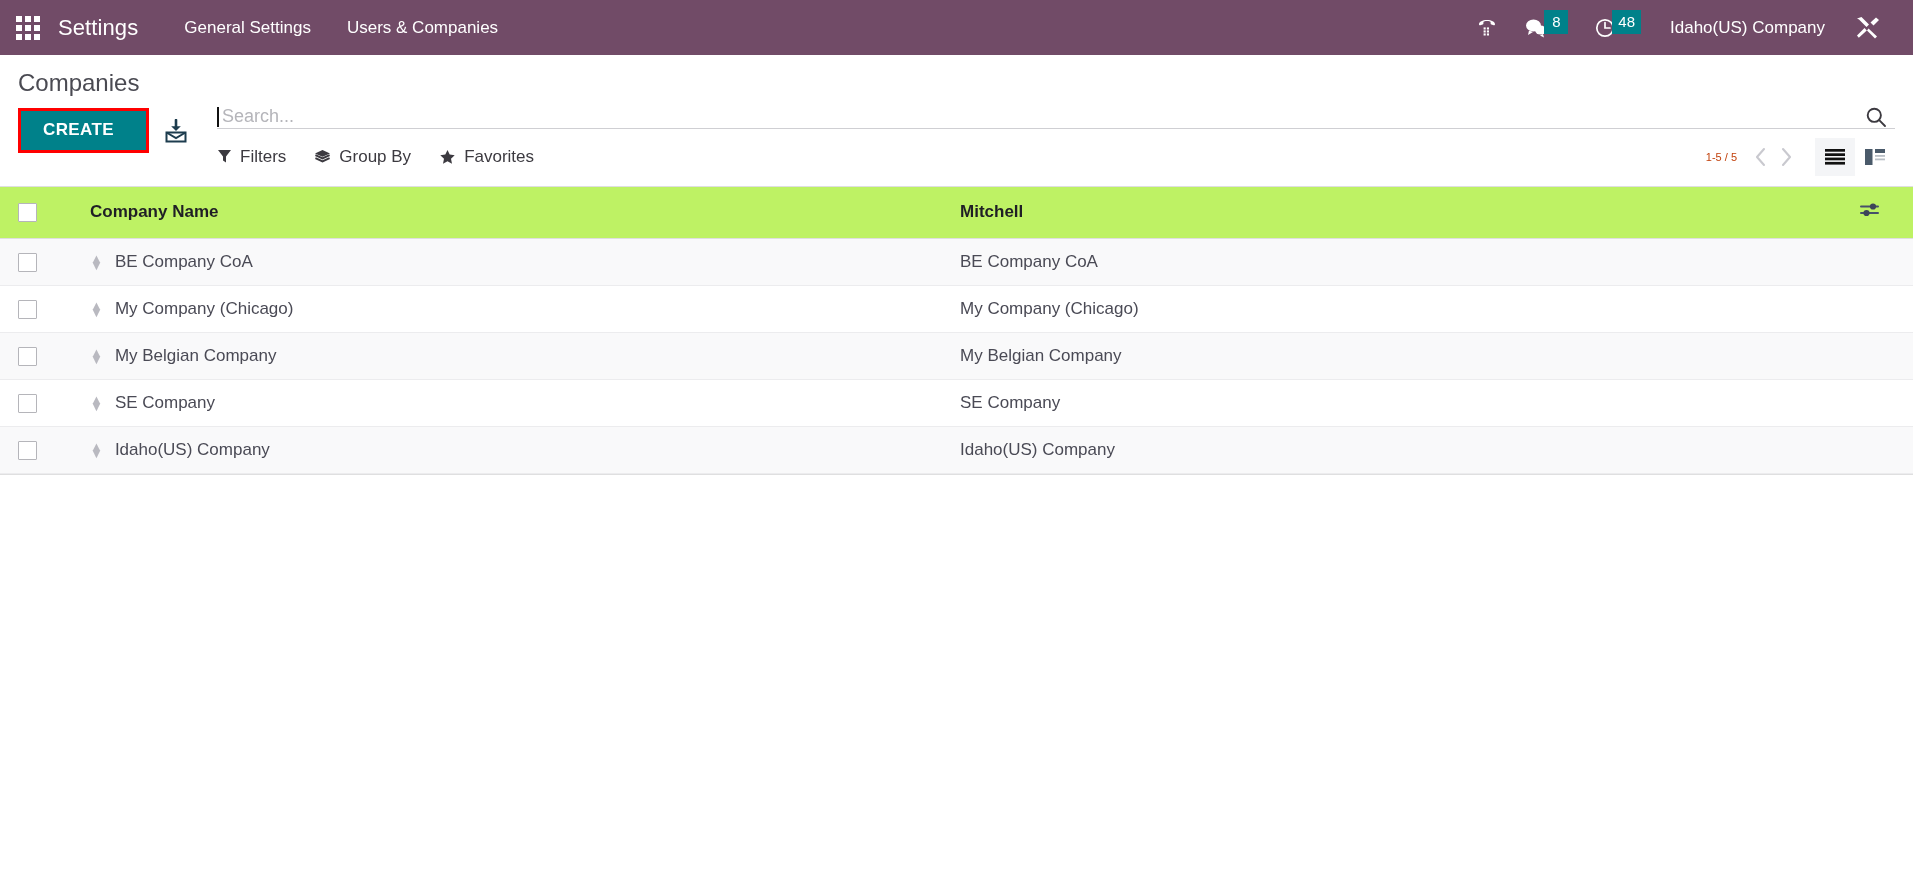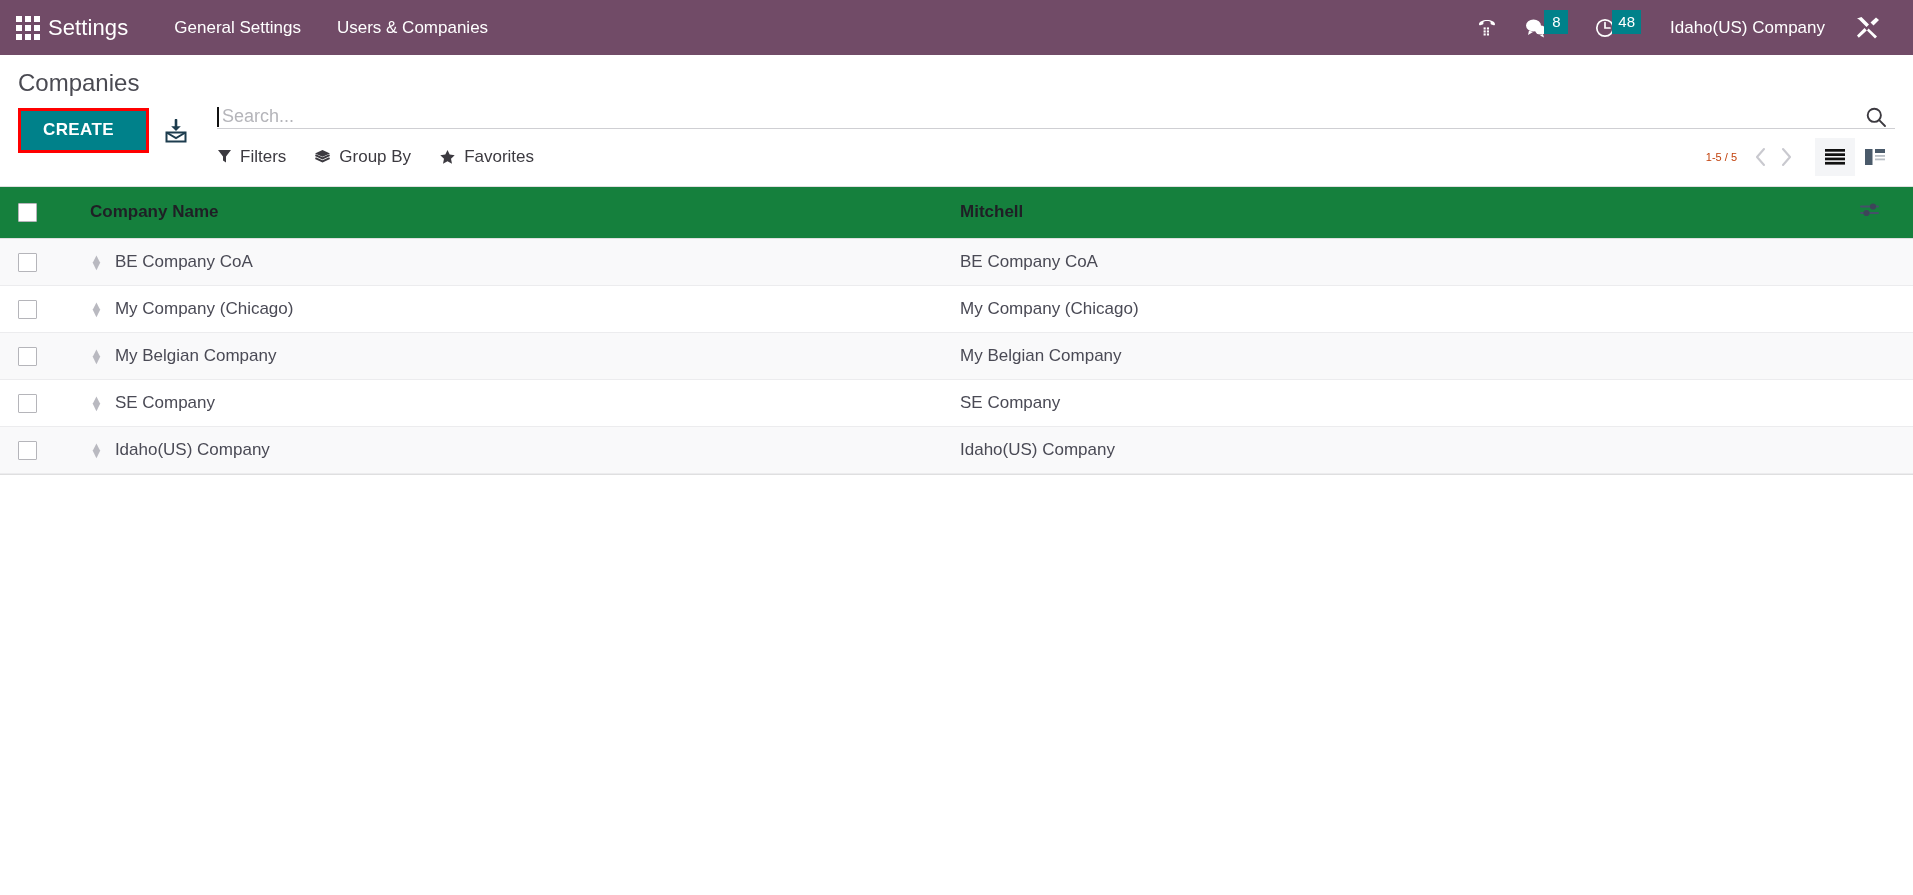--- a/index.html
+++ b/index.html
@@ -32,20 +32,21 @@
     display: grid;
     grid-template-columns: repeat(3, 6px);
     grid-template-rows: repeat(3, 6px);
     gap: 3px;
   }
   .grid-glyph i { background: #ffffff; display: block; }
 
   #app-name {
     font-size: 22px;
     font-weight: 400;
+    margin-left: 10px;
     margin-right: 28px;
     letter-spacing: .1px;
     white-space: nowrap;
     cursor: pointer;
   }
   .nav-menu-item {
     font-size: 17px;
     padding: 0 18px;
     height: 55px;
     display: flex;
@@ -266,21 +267,21 @@
     border-collapse: collapse;
     table-layout: fixed;
   }
   #list-table thead th {
     font-size: 17px;
     font-weight: 700;
     color: #1f1f25;
     text-align: left;
     padding: 14px 8px 14px 8px;
     border-bottom: 1px solid #dfdfe0;
-    background: #15803d;
+    background: #bef264;
     white-space: nowrap;
   }
   th.col-check, td.col-check {
     width: 68px;
     padding-left: 18px !important;
     padding-right: 0 !important;
   }
   th.col-name, td.col-name { width: 880px; padding-left: 22px !important; }
   th.col-partner, td.col-partner { width: auto; padding-left: 12px !important; }
   th.col-opt, td.col-opt { width: 62px; text-align: right; padding-right: 16px !important; }

